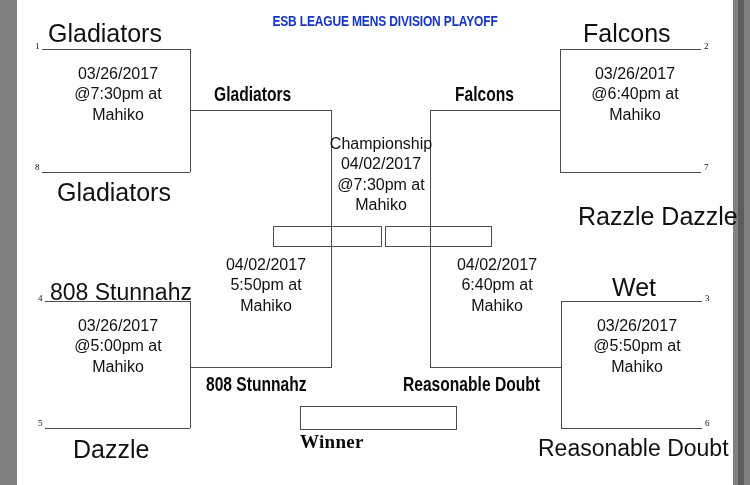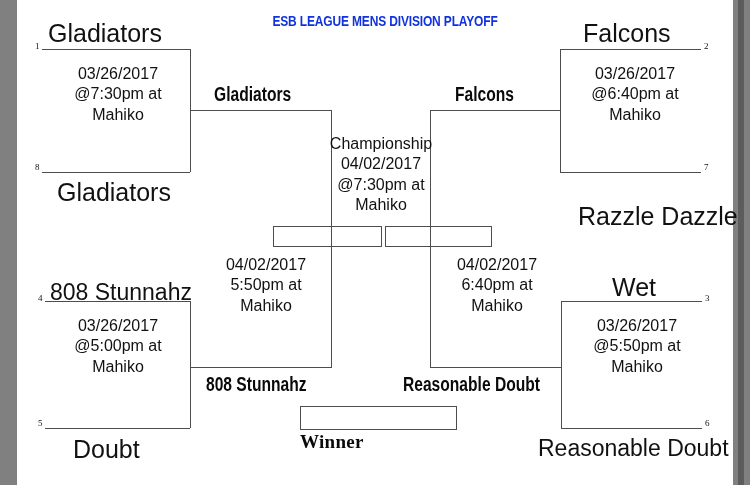--- a/index.html
+++ b/index.html
@@ -147,21 +147,21 @@
   <div class="info" style="left:427px;top:255px;width:140px;">04/02/2017
 6:40pm at
 Mahiko</div>
 
   <div class="team small" style="left:50px;top:281px;">808 Stunnahz</div>
   <div class="seed" style="left:38px;top:294px;">4</div>
   <div class="hline" style="left:45px;top:301px;width:145px;"></div>
   <div class="vline" style="left:190px;top:301px;height:127px;"></div>
   <div class="hline" style="left:45px;top:428px;width:145px;"></div>
   <div class="seed" style="left:38px;top:419px;">5</div>
-  <div class="team" style="left:73px;top:437px;">Doubt</div>
+  <div class="team" style="left:73px;top:437px;">Dazzle</div>
   <div class="info" style="left:48px;top:316px;width:140px;">03/26/2017
 @5:00pm at
 Mahiko</div>
   <div class="winner-label" style="left:206px;top:374px;">808 Stunnahz</div>
 
   <div class="hline" style="left:190px;top:367px;width:142px;"></div>
 
   <div class="team" style="left:612px;top:275px;">Wet</div>
   <div class="seed" style="left:705px;top:294px;">3</div>
   <div class="hline" style="left:561px;top:301px;width:141px;"></div>

